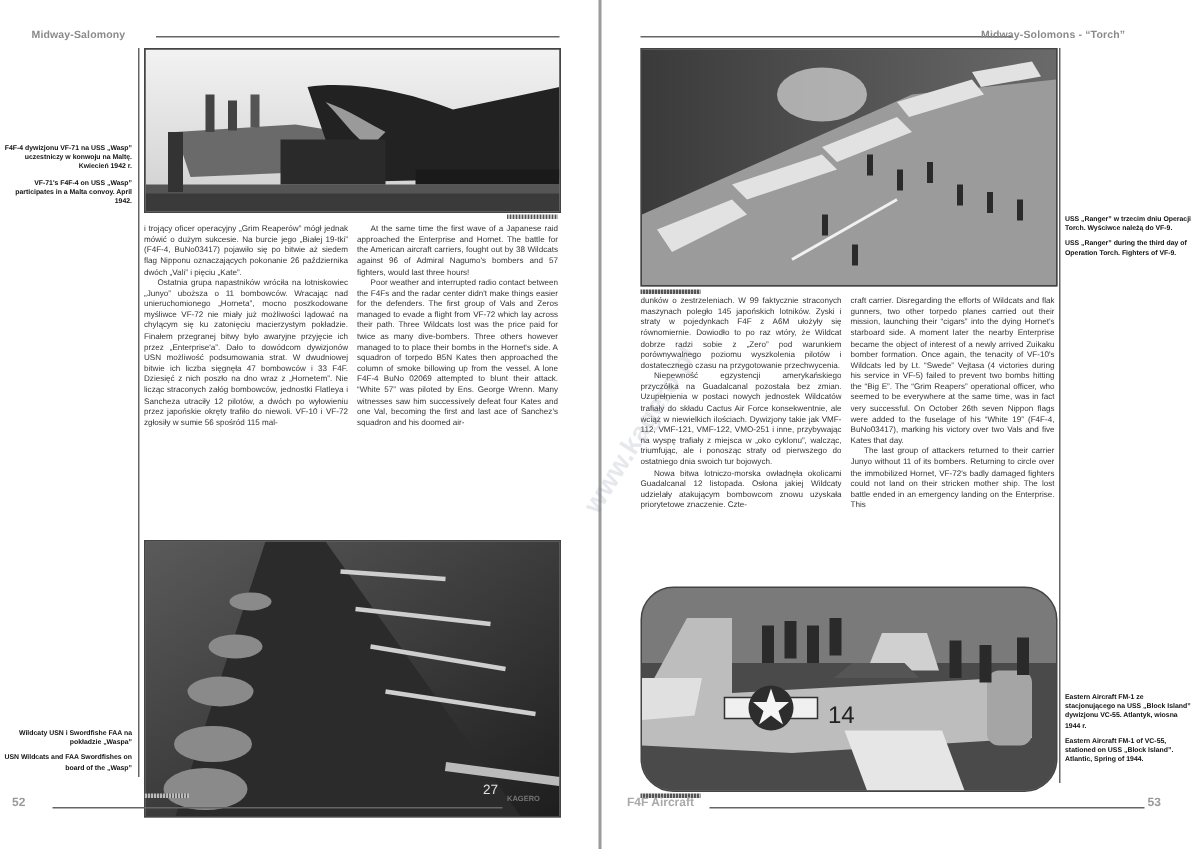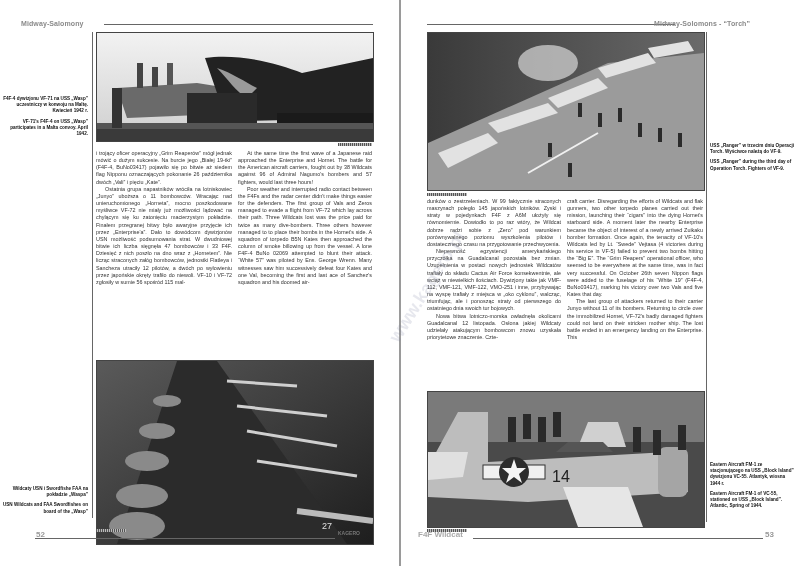--- a/index.html
+++ b/index.html
@@ -98,21 +98,21 @@
     <text x="225" y="168" font-size="9" fill="#e0e0e0" font-family="Liberation Sans, sans-serif">27</text>
   </svg>
 </div>
 <div class="abs credit" style="left:96px;top:529px;width:30px;"></div>
 
 <div class="abs caption" style="left:2px;top:486px;width:86px;">
   <p>Wildcaty USN i Swordfishe FAA na pokładzie „Waspa”</p>
   <p>USN Wildcats and FAA Swordfishes on board of the „Wasp”</p>
 </div>
 
-<div class="abs folio" style="left:36px;top:530px;">52</div>
+<div class="abs folio" style="left:8px;top:530px;">52</div>
 <div class="abs rule" style="left:35px;top:538px;width:300px;"></div>
 <div class="abs" style="left:338px;top:530px;font-size:5px;color:#777;font-weight:bold;">KAGERO</div>
 
 <div class="abs rule" style="left:427px;top:24px;width:248px;"></div>
 <div class="abs runhead" style="left:654px;top:20px;">Midway-Solomons - “Torch”</div>
 <div class="abs vline" style="left:706px;top:32px;height:490px;"></div>
 
 <div class="abs photo" style="left:427px;top:32px;width:276px;height:157px;">
   <svg width="276" height="157" viewBox="0 0 276 157">
     <defs>
@@ -156,21 +156,21 @@
   <p>Niepewność egzystencji amerykańskiego przyczółka na Guadalcanal pozostała bez zmian. Uzupełnienia w postaci nowych jednostek Wildcatów trafiały do składu Cactus Air Force konsekwentnie, ale wciąż w niewielkich ilościach. Dywizjony takie jak VMF-112, VMF-121, VMF-122, VMO-251 i inne, przybywając na wyspę trafiały z miejsca w „oko cyklonu”, walcząc, triumfując, ale i ponosząc straty od pierwszego do ostatniego dnia swoich tur bojowych.</p>
   <p>Nowa bitwa lotniczo-morska owładnęła okolicami Guadalcanal 12 listopada. Osłona jakiej Wildcaty udzielały atakującym bombowcom znowu uzyskała priorytetowe znaczenie. Czte-</p>
 </div>
 <div class="abs col" style="left:567px;top:198px;width:136px;height:185px;overflow:hidden;">
   <p class="noindent">craft carrier. Disregarding the efforts of Wildcats and flak gunners, two other torpedo planes carried out their mission, launching their “cigars” into the dying Hornet's starboard side. A moment later the nearby Enterprise became the object of interest of a newly arrived Zuikaku bomber formation. Once again, the tenacity of VF-10's Wildcats led by Lt. “Swede” Vejtasa (4 victories during his service in VF-5) failed to prevent two bombs hitting the “Big E”. The “Grim Reapers” operational officer, who seemed to be everywhere at the same time, was in fact very successful. On October 26th seven Nippon flags were added to the fuselage of his “White 19” (F4F-4, BuNo03417), marking his victory over two Vals and five Kates that day.</p>
   <p>The last group of attackers returned to their carrier Junyo without 11 of its bombers. Returning to circle over the immobilized Hornet, VF-72's badly damaged fighters could not land on their stricken mother ship. The lost battle ended in an emergency landing on the Enterprise. This</p>
 </div>
 
 <div class="abs watermark" style="left:385px;top:335px;">www.kagero.pl</div>
 
-<div class="abs photo" style="left:427px;top:391px;width:276px;height:135px;">
+<div class="abs photo" style="left:427px;top:391px;width:276px;height:135px;border-radius:22px;">
   <svg width="276" height="135" viewBox="0 0 276 135">
     <rect width="276" height="135" fill="#4a4a4a"></rect>
     <rect width="276" height="50" fill="#7a7a7a"></rect>
     <path d="M0 75 L30 20 L60 20 L60 70 L240 60 L260 70 L260 100 L100 110 L0 105 Z" fill="#bdbdbd"></path>
     <path d="M150 55 L160 30 L190 30 L198 55 Z" fill="#d0d0d0"></path>
     <path d="M128 60 L140 50 L175 50 L185 60 Z" fill="#555"></path>
     <rect x="230" y="55" width="30" height="50" rx="8" fill="#a5a5a5"></rect>
     <path d="M135 95 L200 95 L215 135 L150 135 Z" fill="#e6e6e6"></path>
     <path d="M0 60 L40 60 L35 85 L0 88 Z" fill="#e0e0e0"></path>
     <rect x="55" y="73" width="62" height="14" fill="#f0f0f0" stroke="#333" stroke-width="1"></rect>
@@ -188,15 +188,15 @@
     </g>
   </svg>
 </div>
 <div class="abs credit" style="left:427px;top:529px;width:40px;"></div>
 
 <div class="abs caption left" style="left:710px;top:462px;width:86px;">
   <p>Eastern Aircraft FM-1 ze stacjonującego na USS „Block Island” dywizjonu VC-55. Atlantyk, wiosna 1944 r.</p>
   <p>Eastern Aircraft FM-1 of VC-55, stationed on USS „Block Island”. Atlantic, Spring of 1944.</p>
 </div>
 
-<div class="abs footer-title" style="left:418px;top:530px;">F4F Wildcat</div>
+<div class="abs footer-title" style="left:418px;top:530px;">F4F Aircraft</div>
 <div class="abs rule" style="left:473px;top:538px;width:290px;"></div>
 <div class="abs folio" style="left:765px;top:530px;text-align:right;">53</div>
 
 </body></html>

